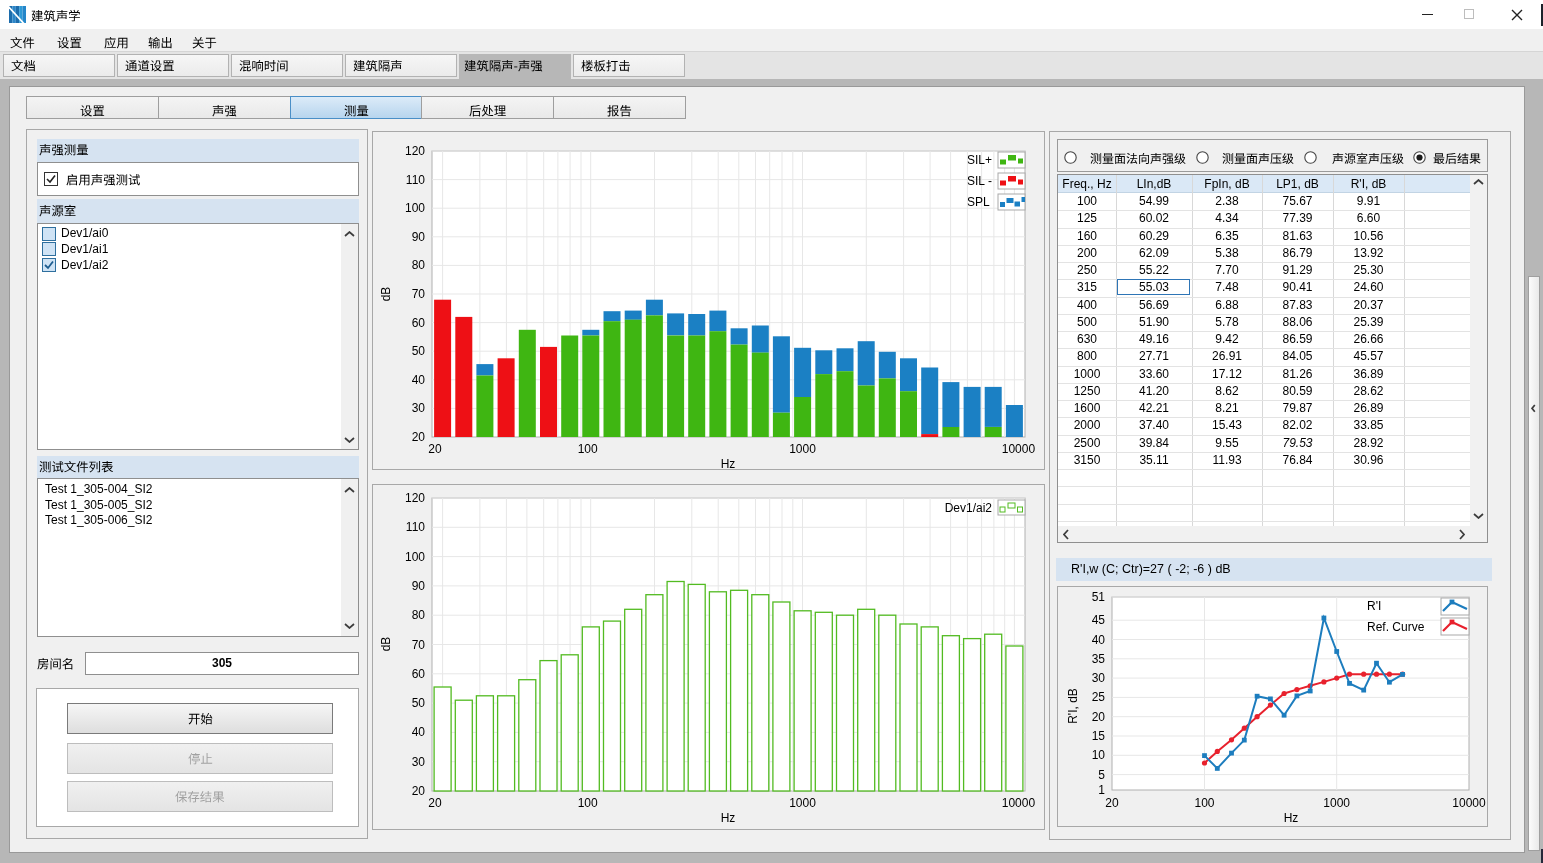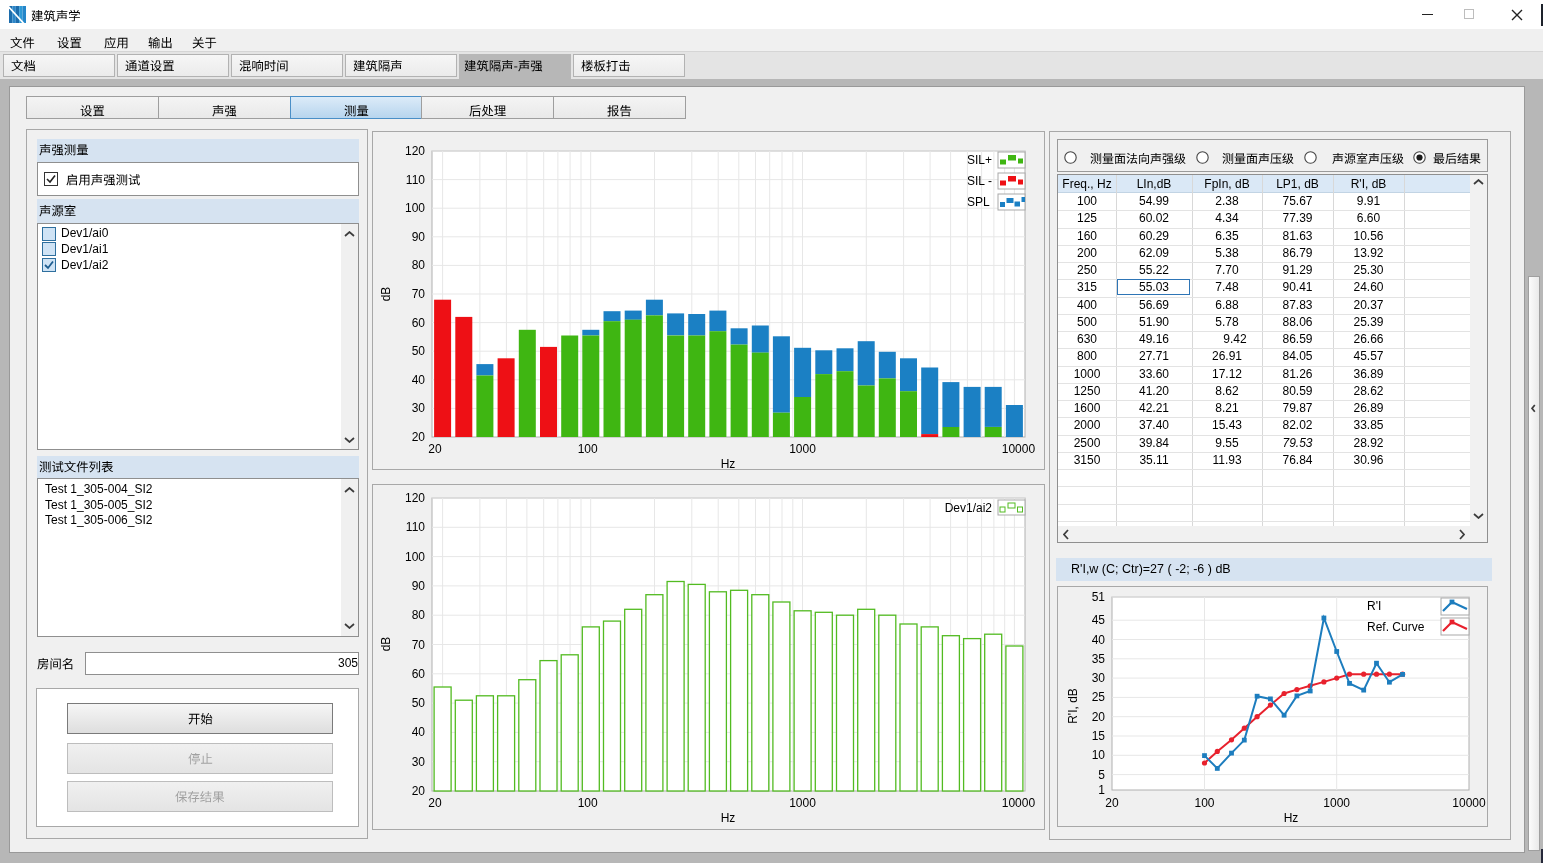--- a/index.html
+++ b/index.html
@@ -332,21 +332,21 @@
     <g transform="translate(0.00,12.40) scale(0.012400,-0.012400)">
       <path d="M504 479C525 446 551 400 564 371H244V309H434C418 154 376 39 198 -22C213 -35 233 -61 241 -78C378 -28 445 53 479 159H777C767 57 756 13 739 -2C731 -9 721 -10 702 -10C682 -10 626 -9 571 -4C582 -22 590 -48 592 -67C648 -70 703 -71 731 -69C762 -67 782 -62 800 -45C827 -20 841 41 854 189C855 199 856 219 856 219H494C500 247 504 278 508 309H919V371H576L633 394C620 423 592 468 568 502ZM443 820C455 796 467 767 477 740H136V502C136 345 127 118 32 -42C52 -49 85 -66 100 -78C197 89 212 336 212 502V506H885V740H560C549 771 532 809 516 841ZM212 676H810V570H212Z" fill="#000"></path>
     </g>
     <g transform="translate(12.40,12.40) scale(0.012400,-0.012400)">
       <path d="M91 615V-80H168V615ZM106 791C152 747 204 684 227 644L289 684C265 726 211 785 164 827ZM379 295H619V160H379ZM379 491H619V358H379ZM311 554V98H690V554ZM352 784V713H836V11C836 -2 832 -6 819 -7C806 -7 765 -8 723 -6C733 -25 743 -57 747 -75C808 -75 851 -75 878 -63C904 -50 913 -31 913 11V784Z" fill="#000"></path>
     </g>
     <g transform="translate(24.80,12.40) scale(0.012400,-0.012400)">
       <path d="M263 529C314 494 373 446 417 406C300 344 171 299 47 273C61 256 79 224 86 204C141 217 197 233 252 253V-79H327V-27H773V-79H849V340H451C617 429 762 553 844 713L794 744L781 740H427C451 768 473 797 492 826L406 843C347 747 233 636 69 559C87 546 111 519 122 501C217 550 296 609 361 671H733C674 583 587 508 487 445C440 486 374 536 321 572ZM773 42H327V271H773Z" fill="#000"></path>
     </g>
   </svg>
-<div class="abs wbox" style="left:85px;top:652px;width:274px;height:23px;line-height:21px;text-align:right;">305</div>
+<div class="abs wbox" style="left:85px;top:652px;width:274px;height:23px;line-height:21px;text-align:center;font-weight:bold;">305</div>
 <div class="abs" style="left:36px;top:688px;width:323px;height:139px;background:#fff;border:1px solid #a8a8a8;"></div>
 <div class="abs" style="left:67px;top:703px;width:266px;height:31px;background:linear-gradient(#f6f6f6,#dedede);border:1px solid #7a7a7a;"></div>
 <svg class="abs" style="left:187.6px;top:711.1px;" width="27" height="16">
     <g transform="translate(0.00,12.40) scale(0.012400,-0.012400)">
       <path d="M649 703V418H369V461V703ZM52 418V346H288C274 209 223 75 54 -28C74 -41 101 -66 114 -84C299 33 351 189 365 346H649V-81H726V346H949V418H726V703H918V775H89V703H293V461L292 418Z" fill="#000"></path>
     </g>
     <g transform="translate(12.40,12.40) scale(0.012400,-0.012400)">
       <path d="M462 327V-80H531V-36H833V-78H905V327ZM531 31V259H833V31ZM429 407C458 419 501 423 873 452C886 426 897 402 905 381L969 414C938 491 868 608 800 695L740 666C774 622 808 569 838 517L519 497C585 587 651 703 705 819L627 841C577 714 495 580 468 544C443 508 423 484 404 480C413 460 425 423 429 407ZM202 565H316C304 437 281 329 247 241C213 268 178 295 144 319C163 390 184 477 202 565ZM65 292C115 258 168 216 217 174C171 84 112 20 40 -19C56 -33 76 -60 86 -78C162 -31 223 34 271 124C309 87 342 52 364 21L410 82C385 115 347 154 303 193C349 305 377 448 389 630L345 637L333 635H216C229 703 240 770 248 831L178 836C171 774 161 705 148 635H43V565H134C113 462 88 363 65 292Z" fill="#000"></path>
     </g>
   </svg>
@@ -739,21 +739,21 @@
     <div style="position:absolute;left:275px;top:121.50px;width:71px;height:17.25px;line-height:17.25px;text-align:center;">20.37</div>
     <div style="position:absolute;left:0;top:138.75px;width:413px;height:1px;background:#e3e3e3;"></div>
     <div style="position:absolute;left:0px;top:138.75px;width:58px;height:17.25px;line-height:17.25px;text-align:center;">500</div>
     <div style="position:absolute;left:58px;top:138.75px;width:76px;height:17.25px;line-height:17.25px;text-align:center;">51.90</div>
     <div style="position:absolute;left:134px;top:138.75px;width:70px;height:17.25px;line-height:17.25px;text-align:center;">5.78</div>
     <div style="position:absolute;left:204px;top:138.75px;width:71px;height:17.25px;line-height:17.25px;text-align:center;">88.06</div>
     <div style="position:absolute;left:275px;top:138.75px;width:71px;height:17.25px;line-height:17.25px;text-align:center;">25.39</div>
     <div style="position:absolute;left:0;top:156.00px;width:413px;height:1px;background:#e3e3e3;"></div>
     <div style="position:absolute;left:0px;top:156.00px;width:58px;height:17.25px;line-height:17.25px;text-align:center;">630</div>
     <div style="position:absolute;left:58px;top:156.00px;width:76px;height:17.25px;line-height:17.25px;text-align:center;">49.16</div>
-    <div style="position:absolute;left:134px;top:156.00px;width:70px;height:17.25px;line-height:17.25px;text-align:center;margin-left:8px;">9.42</div>
+    <div style="position:absolute;left:134px;top:156.00px;width:70px;height:17.25px;line-height:17.25px;text-align:center;">9.42</div>
     <div style="position:absolute;left:204px;top:156.00px;width:71px;height:17.25px;line-height:17.25px;text-align:center;">86.59</div>
     <div style="position:absolute;left:275px;top:156.00px;width:71px;height:17.25px;line-height:17.25px;text-align:center;">26.66</div>
     <div style="position:absolute;left:0;top:173.25px;width:413px;height:1px;background:#e3e3e3;"></div>
     <div style="position:absolute;left:0px;top:173.25px;width:58px;height:17.25px;line-height:17.25px;text-align:center;">800</div>
     <div style="position:absolute;left:58px;top:173.25px;width:76px;height:17.25px;line-height:17.25px;text-align:center;">27.71</div>
     <div style="position:absolute;left:134px;top:173.25px;width:70px;height:17.25px;line-height:17.25px;text-align:center;">26.91</div>
     <div style="position:absolute;left:204px;top:173.25px;width:71px;height:17.25px;line-height:17.25px;text-align:center;">84.05</div>
     <div style="position:absolute;left:275px;top:173.25px;width:71px;height:17.25px;line-height:17.25px;text-align:center;">45.57</div>
     <div style="position:absolute;left:0;top:190.50px;width:413px;height:1px;background:#e3e3e3;"></div>
     <div style="position:absolute;left:0px;top:190.50px;width:58px;height:17.25px;line-height:17.25px;text-align:center;">1000</div>

